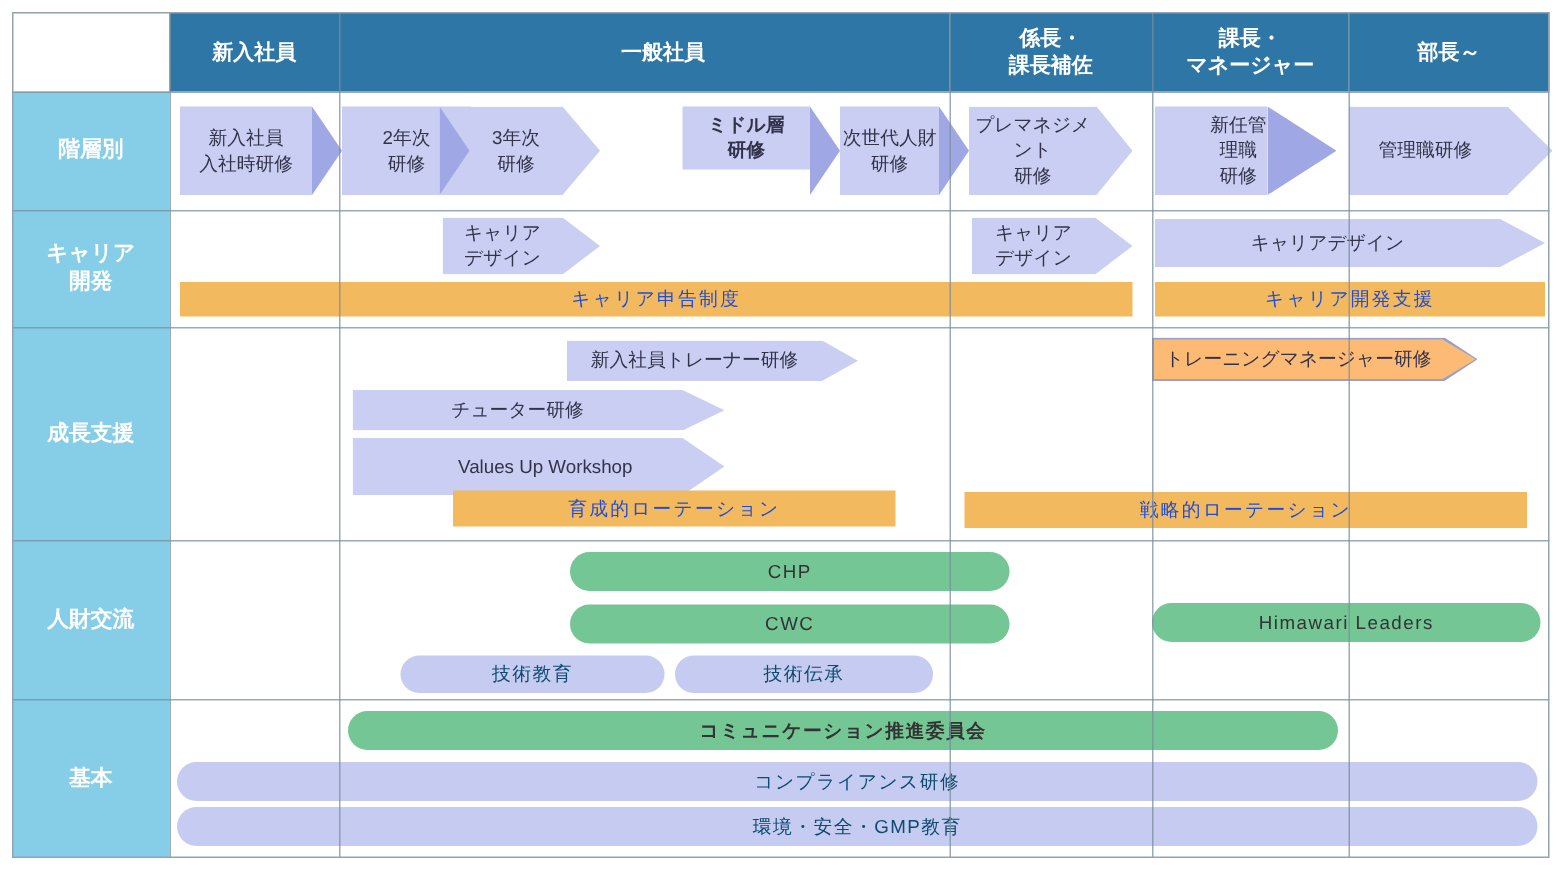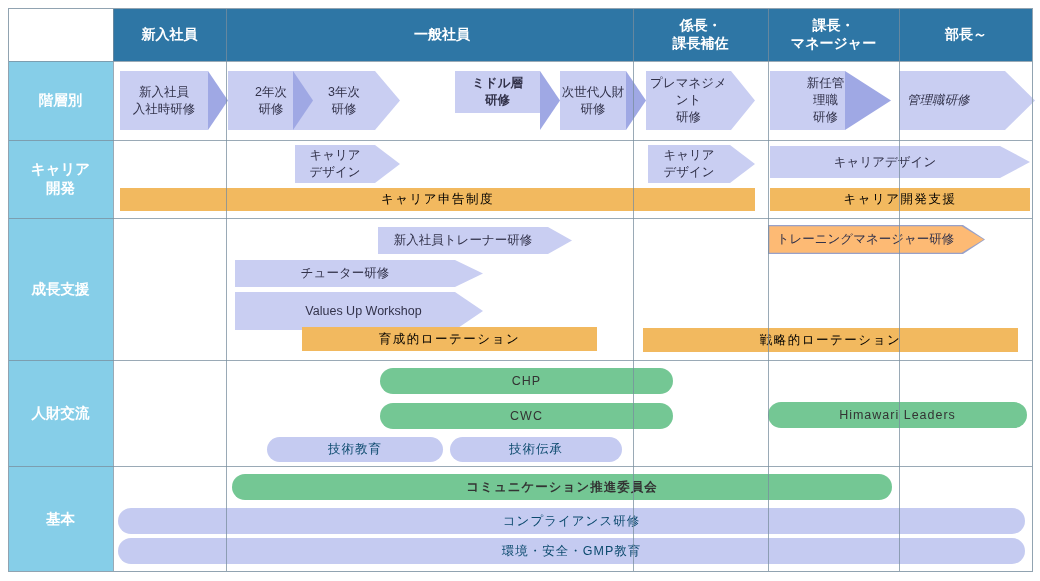--- a/index.html
+++ b/index.html
@@ -12,26 +12,26 @@
          text-align:center;white-space:pre-line;line-height:1.25;z-index:1;box-sizing:border-box;}
   .rlabel{position:absolute;left:8px;width:105px;background:#86cee8;color:#fff;
           font-size:14.5px;font-weight:bold;display:flex;align-items:center;justify-content:center;
           text-align:center;white-space:pre-line;line-height:1.3;z-index:1;box-sizing:border-box;}
   .shape{position:absolute;z-index:2;display:flex;align-items:center;justify-content:center;
          text-align:center;font-size:12.5px;color:#32324a;white-space:pre-line;line-height:1.35;
          box-sizing:border-box;}
   .shape.rect{background:#c9cef2;}
   .shape.tri{background:#9fa8e4;clip-path:polygon(0 0,100% 50%,0 100%);}
   .shape.pent{background:#c9cef2;clip-path:polygon(0 0,calc(100% - var(--p,24px)) 0,100% 50%,calc(100% - var(--p,24px)) 100%,0 100%);padding-right:var(--p,24px);}
-  .shape.pent.left{justify-content:flex-start;padding-left:8px;text-align:left;font-style:italic;}
+  .shape.pent.left{justify-content:flex-start;padding-left:20px;text-align:left;}
   .shape.pent-outline{background:#98a1c9;clip-path:polygon(0 0,calc(100% - var(--p,22px)) 0,100% 50%,calc(100% - var(--p,22px)) 100%,0 100%);}
   .shape.pent-outline .inner{position:absolute;inset:1.3px;background:#fdba74;
          clip-path:polygon(0 0,calc(100% - var(--p,22px)) 0,100% 50%,calc(100% - var(--p,22px)) 100%,0 100%);
          display:flex;align-items:center;justify-content:center;padding-right:var(--p,22px);box-sizing:border-box;}
-  .shape.orange{background:#f2b95f;color:#000000;letter-spacing:1.5px;font-size:12.5px;}
+  .shape.orange{background:#f2b95f;color:#1d4ed8;letter-spacing:1.5px;font-size:12.5px;}
   .shape.green{background:#74c794;border-radius:13px;color:#333;letter-spacing:1px;}
   .shape.pill{background:#c5cbf1;border-radius:13px;color:#0c4a6e;letter-spacing:1px;}
   .vline{position:absolute;width:1px;background:rgba(120,142,158,0.75);z-index:3;pointer-events:none;}
   .hline{position:absolute;height:1px;background:rgba(120,142,158,0.75);z-index:3;pointer-events:none;}
 </style>
 </head>
 <body>
 
 <div class="matrix">
     <div class="hcell" style="left: 113px; top: 8px; width: 113px; height: 53px;">新入社員</div>

